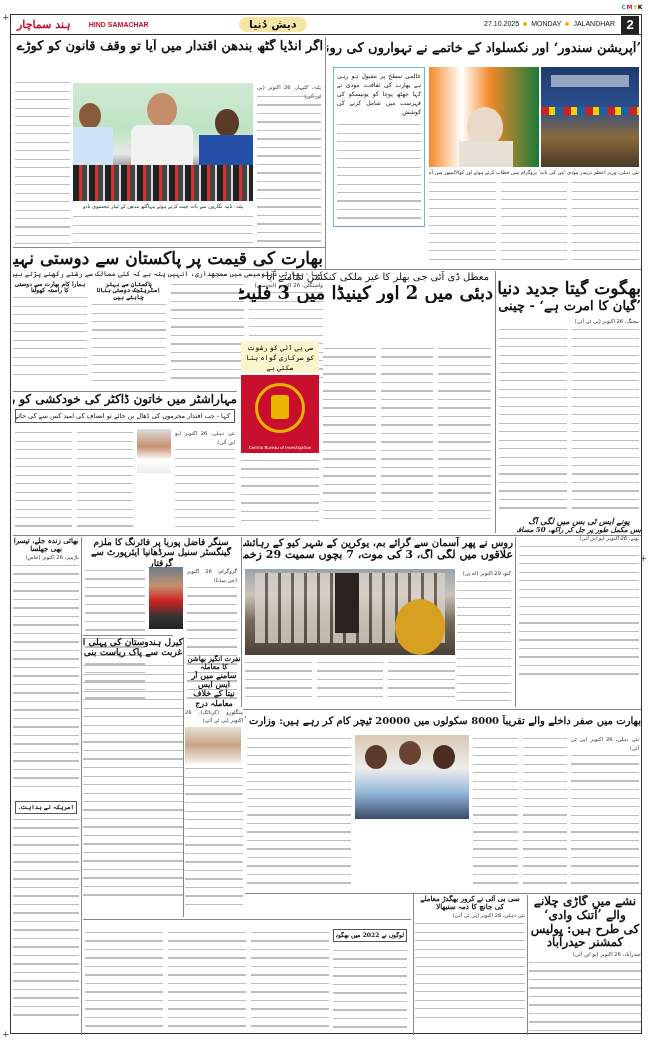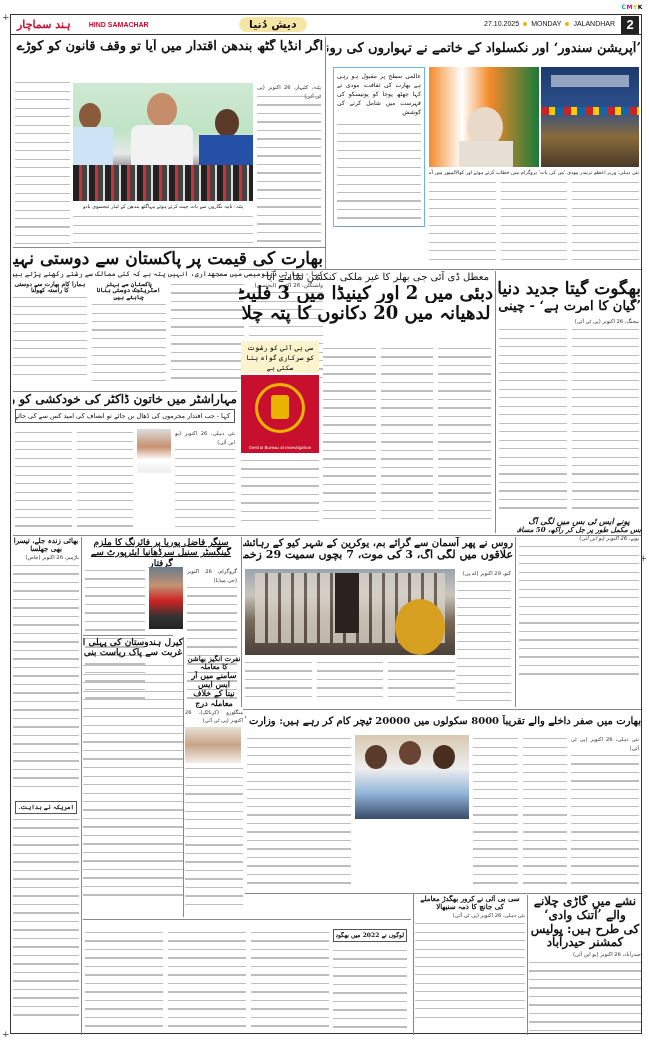--- a/index.html
+++ b/index.html
@@ -120,21 +120,20 @@
         <div class="head" style="font-size:6px;white-space:normal;">ہمارا کام بھارت سے دوستی کا راستہ کھولنا</div>
         <div class="body-text filler" style="height:86px;"></div>
       </div>
     </div>
   </div>
 
   <div class="hline" style="left:228px;top:254px;width:402px;"></div>
   <div class="story" style="left:228px;top:256px;width:254px;height:262px;">
     <div class="head" style="font-size:10px;font-weight:normal;text-align:right;padding-right:4px;">معطل ڈی آئی جی بھلر کا غیر ملکی کنکشن سامنے آیا</div>
     <div class="head" style="font-size:18px;">دبئی میں 2 اور کینیڈا میں 3 فلیٹ ملے</div>
-    <div class="head" style="font-size:18px;">لدھیانہ میں 20 دکانوں کا پتہ چلا</div>
     <div class="callout" style="left:2px;top:70px;width:78px;height:32px;">سی بی آئی کو رشوت کو سرکاری گواہ بنا سکتی ہے</div>
     <div class="photo" style="left:2px;top:104px;width:78px;height:78px;background:#c8102e;">
       <div style="position:absolute;left:14px;top:8px;width:50px;height:50px;border-radius:50%;border:3px solid #e8b400;"></div>
       <div style="position:absolute;left:30px;top:20px;width:18px;height:24px;background:#e8b400;border-radius:3px;"></div>
       <div style="position:absolute;left:0;bottom:3px;width:78px;font-size:4px;color:#fff;text-align:center;">Central Bureau of Investigation</div>
     </div>
     <div class="cols" style="position:absolute;left:84px;top:74px;width:168px;height:180px;">
       <div class="body-text filler"></div>
       <div class="body-text filler"></div>
       <div class="body-text filler"></div>
@@ -171,21 +170,21 @@
 
   <div class="hline" style="left:2px;top:520px;width:628px;"></div>
 
   <div class="story" style="left:2px;top:522px;width:66px;height:300px;">
     <div class="head" style="font-size:7px;white-space:normal;">بھائی زندہ جلے، تیسرا بھی جھلسا</div>
     <div class="body-text">باڑمیر، 26 اکتوبر (خاص)</div>
     <div class="body-text filler" style="height:230px;"></div>
   </div>
   <div class="vline" style="left:70px;top:522px;height:498px;"></div>
 
-  <div class="story" style="left:72px;top:522px;width:156px;height:210px;text-decoration:underline;">
+  <div class="story" style="left:72px;top:522px;width:156px;height:210px;">
     <div class="head" style="font-size:9px;white-space:normal;">سنگر فاضل پوریا پر فائرنگ کا ملزم گینگسٹر سنیل سرڈھانیا ایئرپورٹ سے گرفتار</div>
     <div class="photo" style="left:66px;top:30px;width:34px;height:62px;background:linear-gradient(180deg,#6a7b8c 0%,#c49272 30%,#c22 55%,#333 80%,#222 100%);"></div>
     <div style="position:absolute;left:104px;top:30px;width:50px;">
       <div class="body-text">گروگرام، 26 اکتوبر (جی میڈیا)</div>
       <div class="body-text filler" style="height:120px;"></div>
     </div>
     <div class="body-text filler" style="position:absolute;left:2px;top:30px;width:60px;height:135px;"></div>
   </div>
 
   <div class="vline" style="left:230px;top:522px;height:170px;"></div>

